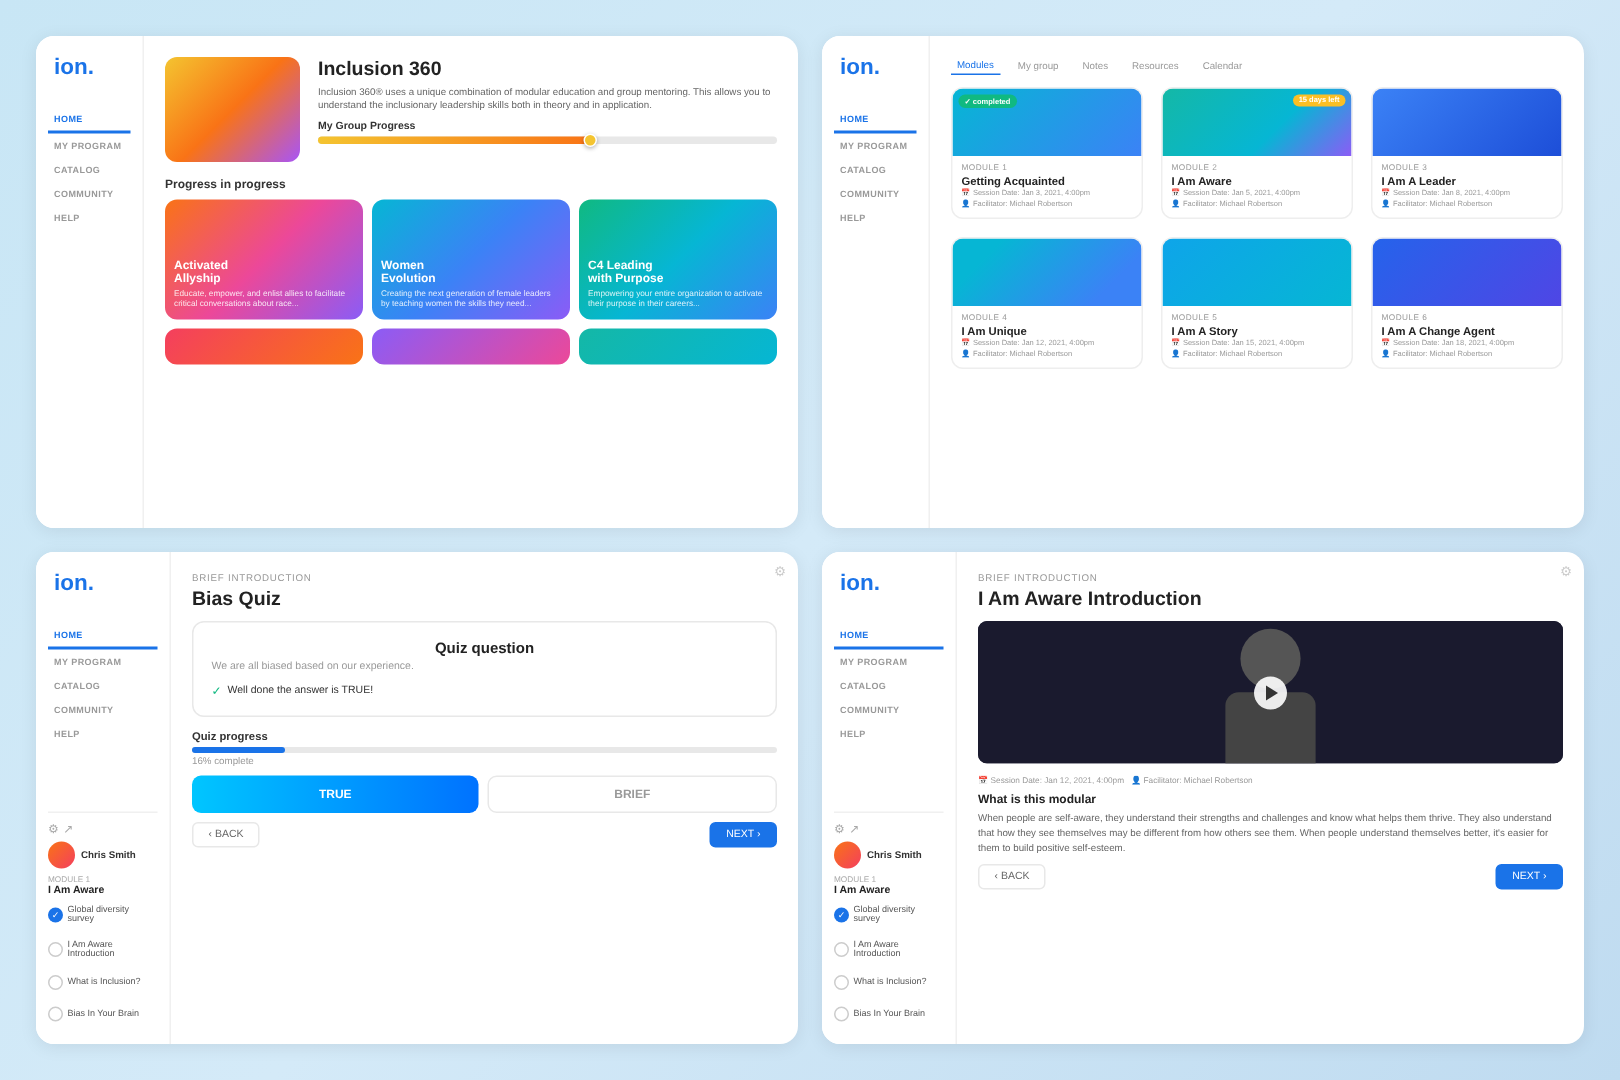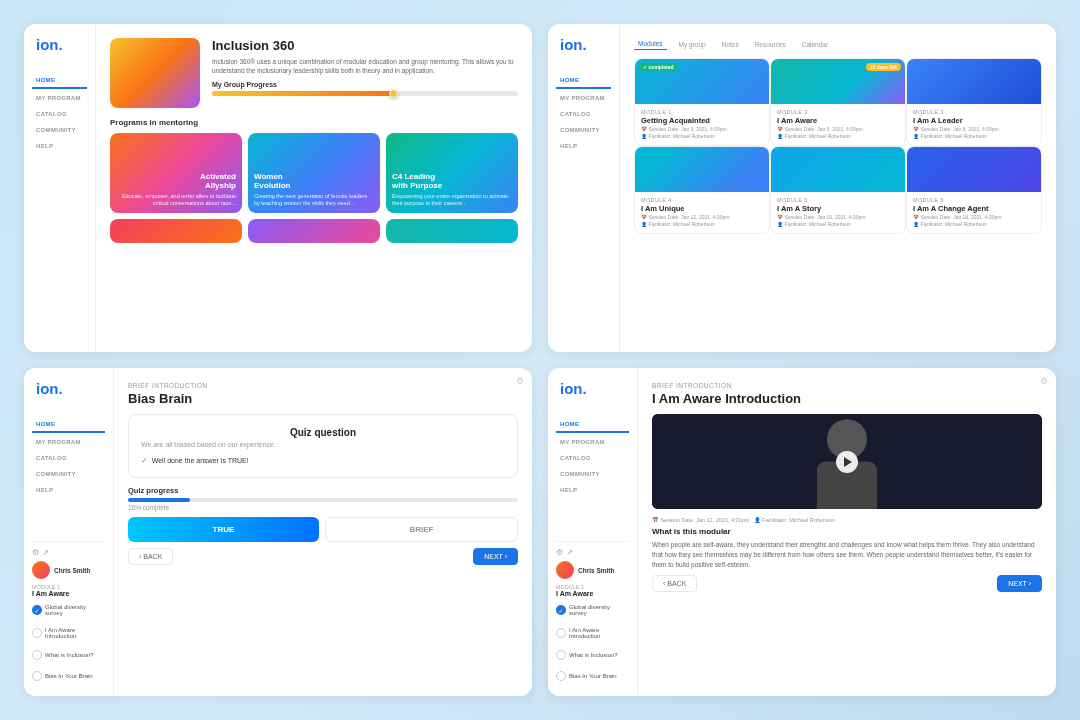--- a/index.html
+++ b/index.html
@@ -82,32 +82,32 @@
       height: 80px;
       display: flex;
       flex-direction: column;
       justify-content: flex-end;
       padding: 6px;
       overflow: hidden;
       position: relative;
     }
     .program-card-title { font-size: 8px; font-weight: 700; color: #fff; line-height: 1.2; }
     .program-card-desc { font-size: 5.5px; color: rgba(255,255,255,0.85); line-height: 1.3; margin-top: 2px; }
-    .card-1 { background: linear-gradient(135deg, #f97316 0%, #ec4899 50%, #8b5cf6 100%); text-align: right; }
+    .card-1 { background: linear-gradient(135deg, #f97316 0%, #ec4899 50%, #8b5cf6 100%); }
     .card-2 { background: linear-gradient(135deg, #06b6d4 0%, #3b82f6 50%, #8b5cf6 100%); }
     .card-3 { background: linear-gradient(135deg, #10b981 0%, #06b6d4 50%, #3b82f6 100%); }
     .card-4 { background: linear-gradient(135deg, #f43f5e 0%, #f97316 100%); height: 24px; }
     .card-5 { background: linear-gradient(135deg, #8b5cf6 0%, #ec4899 100%); height: 24px; }
     .card-6 { background: linear-gradient(135deg, #14b8a6 0%, #06b6d4 100%); height: 24px; }
 
     
     .modules-header { display: flex; gap: 8px; margin-bottom: 8px; align-items: center; }
     .module-tab { font-size: 6.5px; color: #999; cursor: pointer; padding: 2px 4px; }
     .module-tab.active { color: #1a73e8; border-bottom: 1.5px solid #1a73e8; }
-    .modules-grid { display: grid; grid-template-columns: 1fr 1fr 1fr; gap: 0; }
+    .modules-grid { display: grid; grid-template-columns: 1fr 1fr 1fr; gap: 12px; }
     .module-card { border: 1px solid #eee; border-radius: 8px; overflow: hidden; cursor: pointer; }
     .module-card-img {
       height: 45px;
       position: relative;
       overflow: hidden;
     }
     .module-img-1 { background: linear-gradient(135deg, #06b6d4 0%, #3b82f6 100%); }
     .module-img-2 { background: linear-gradient(135deg, #14b8a6 0%, #06b6d4 60%, #8b5cf6 100%); }
     .module-img-3 { background: linear-gradient(135deg, #3b82f6 0%, #1d4ed8 100%); }
     .module-img-4 { background: linear-gradient(135deg, #06b6d4 20%, #3b82f6 80%); }
@@ -234,21 +234,21 @@
       <div class="hero-info">
         <div class="hero-title">Inclusion 360</div>
         <div class="hero-desc">Inclusion 360® uses a unique combination of modular education and group mentoring. This allows you to understand the inclusionary leadership skills both in theory and in application.</div>
         <div class="progress-label">My Group Progress</div>
         <div class="progress-bar-wrap">
           <div class="progress-bar-fill"></div>
           <div class="progress-thumb"></div>
         </div>
       </div>
     </div>
-    <div class="programs-label">Programs in mentoring</div>
+    <div class="programs-label">Progress in progress</div>
     <div class="programs-grid">
       <div class="program-card card-1">
         <div class="program-card-title">Activated<br>Allyship</div>
         <div class="program-card-desc">Educate, empower, and enlist allies to facilitate critical conversations about race...</div>
       </div>
       <div class="program-card card-2">
         <div class="program-card-title">Women<br>Evolution</div>
         <div class="program-card-desc">Creating the next generation of female leaders by teaching women the skills they need...</div>
       </div>
       <div class="program-card card-3">
@@ -395,21 +395,21 @@
         <div class="sidebar-menu-item checked">
           <div class="check-circle-empty"></div>
           <span>Bias In Your Brain</span>
         </div>
       </div>
     </div>
   </div>
   <div class="panel-main">
     <div class="panel-topright">⚙</div>
     <div class="brief-label">BRIEF INTRODUCTION</div>
-    <div class="panel3-title">Bias Brain</div>
+    <div class="panel3-title">Bias Quiz</div>
     <div class="quiz-box">
       <div class="quiz-question-title">Quiz question</div>
       <div class="quiz-subtitle">We are all biased based on our experience.</div>
       <div class="quiz-answer">
         <span class="checkmark">✓</span>
         <span>Well done the answer is TRUE!</span>
       </div>
     </div>
     <div class="quiz-progress-section">
       <div class="quiz-progress-label">Quiz progress</div>

